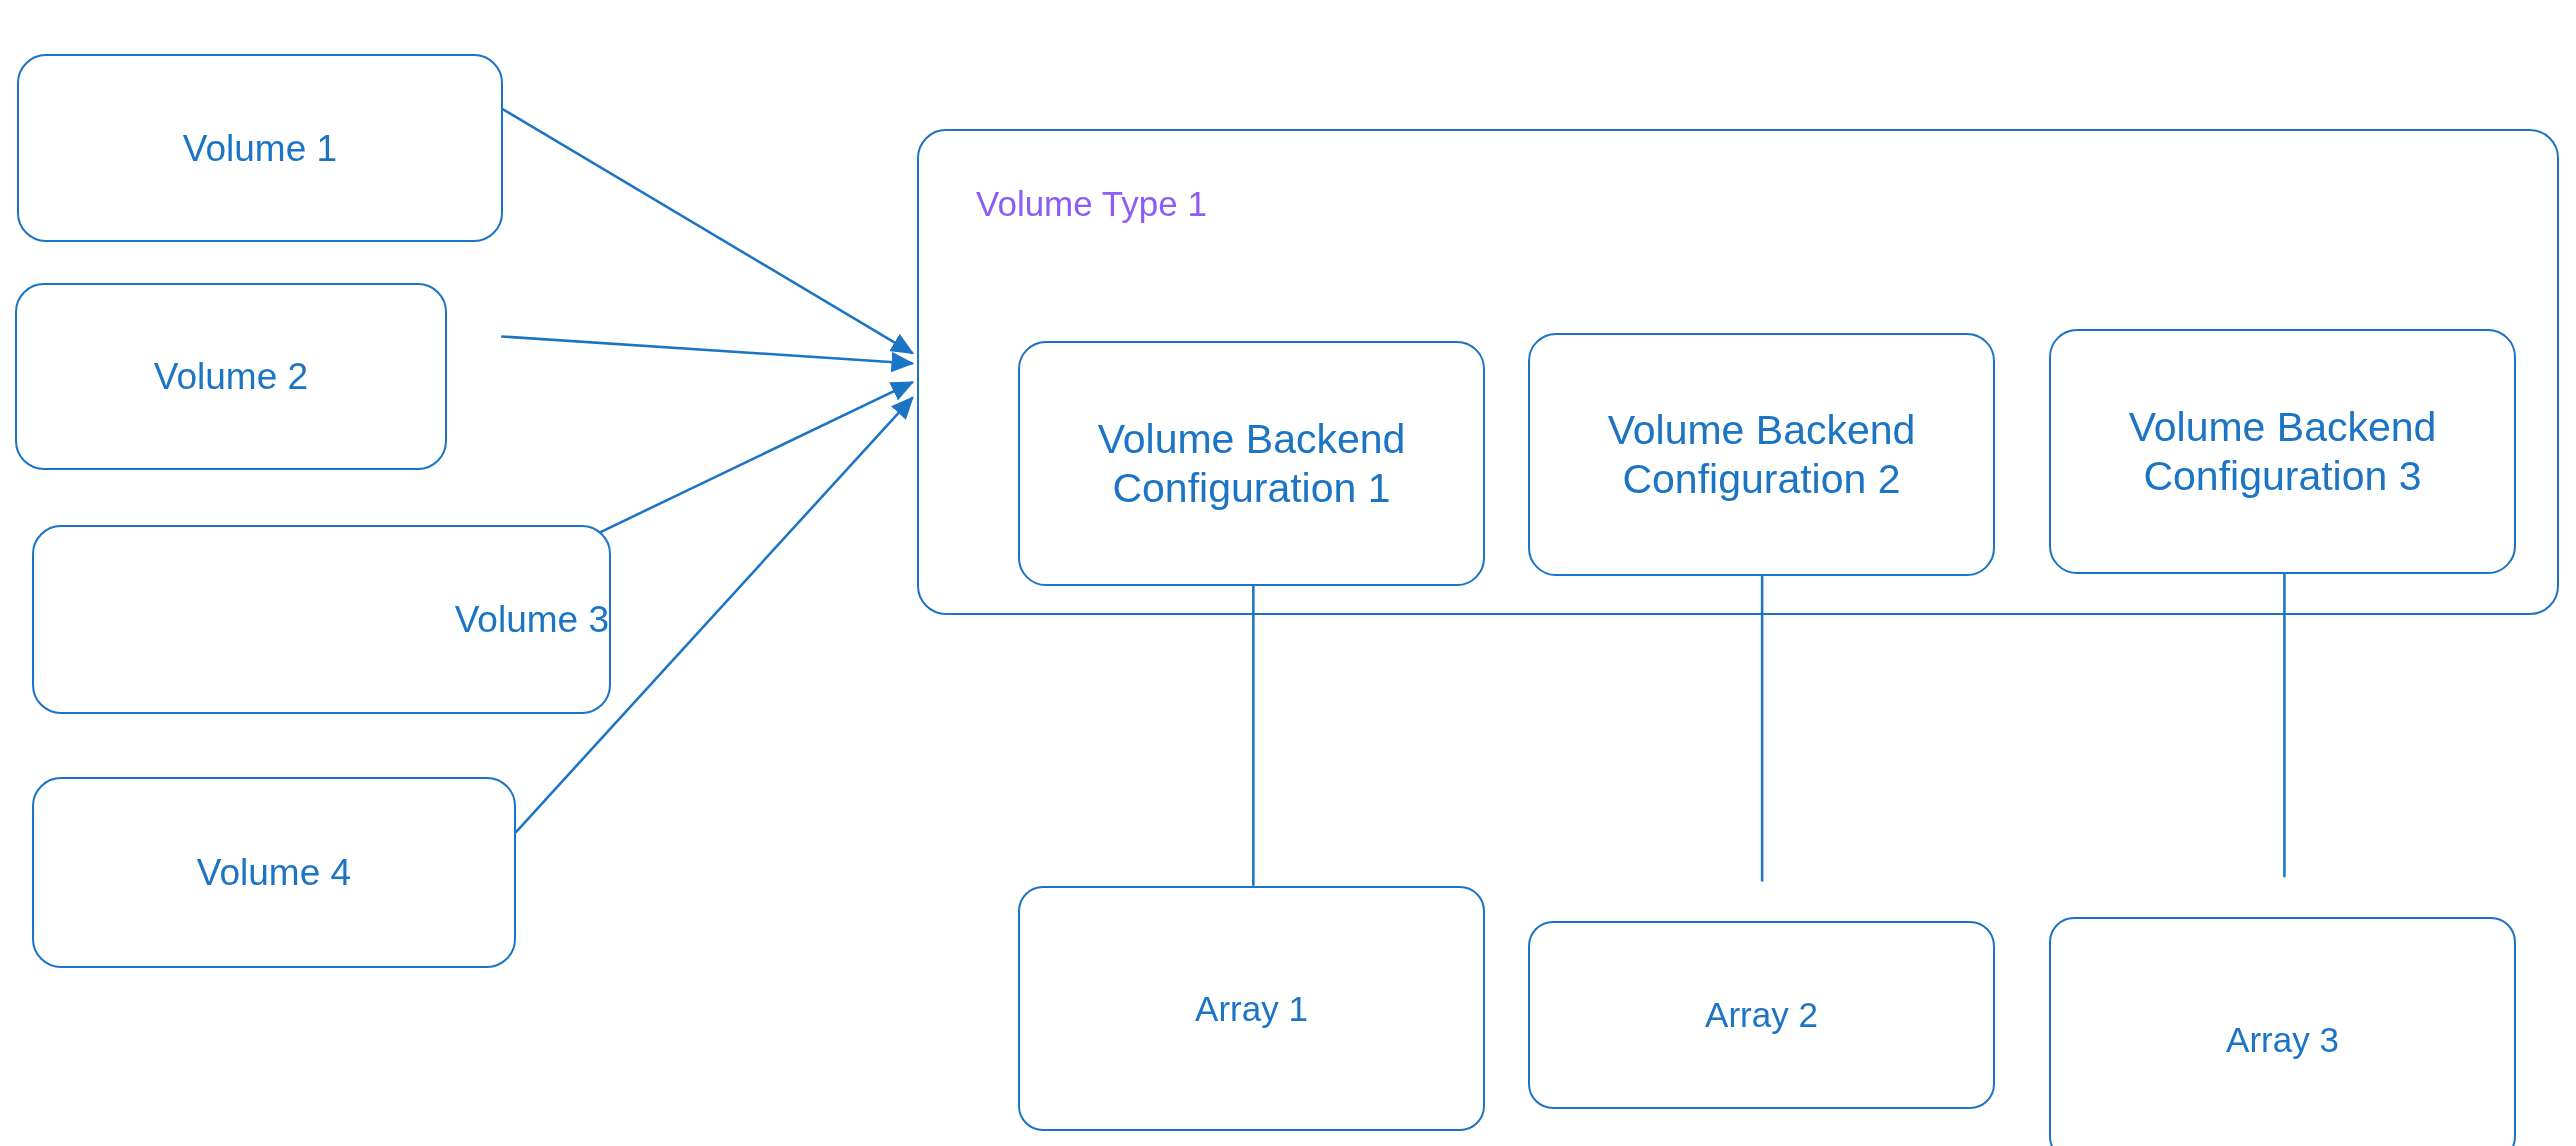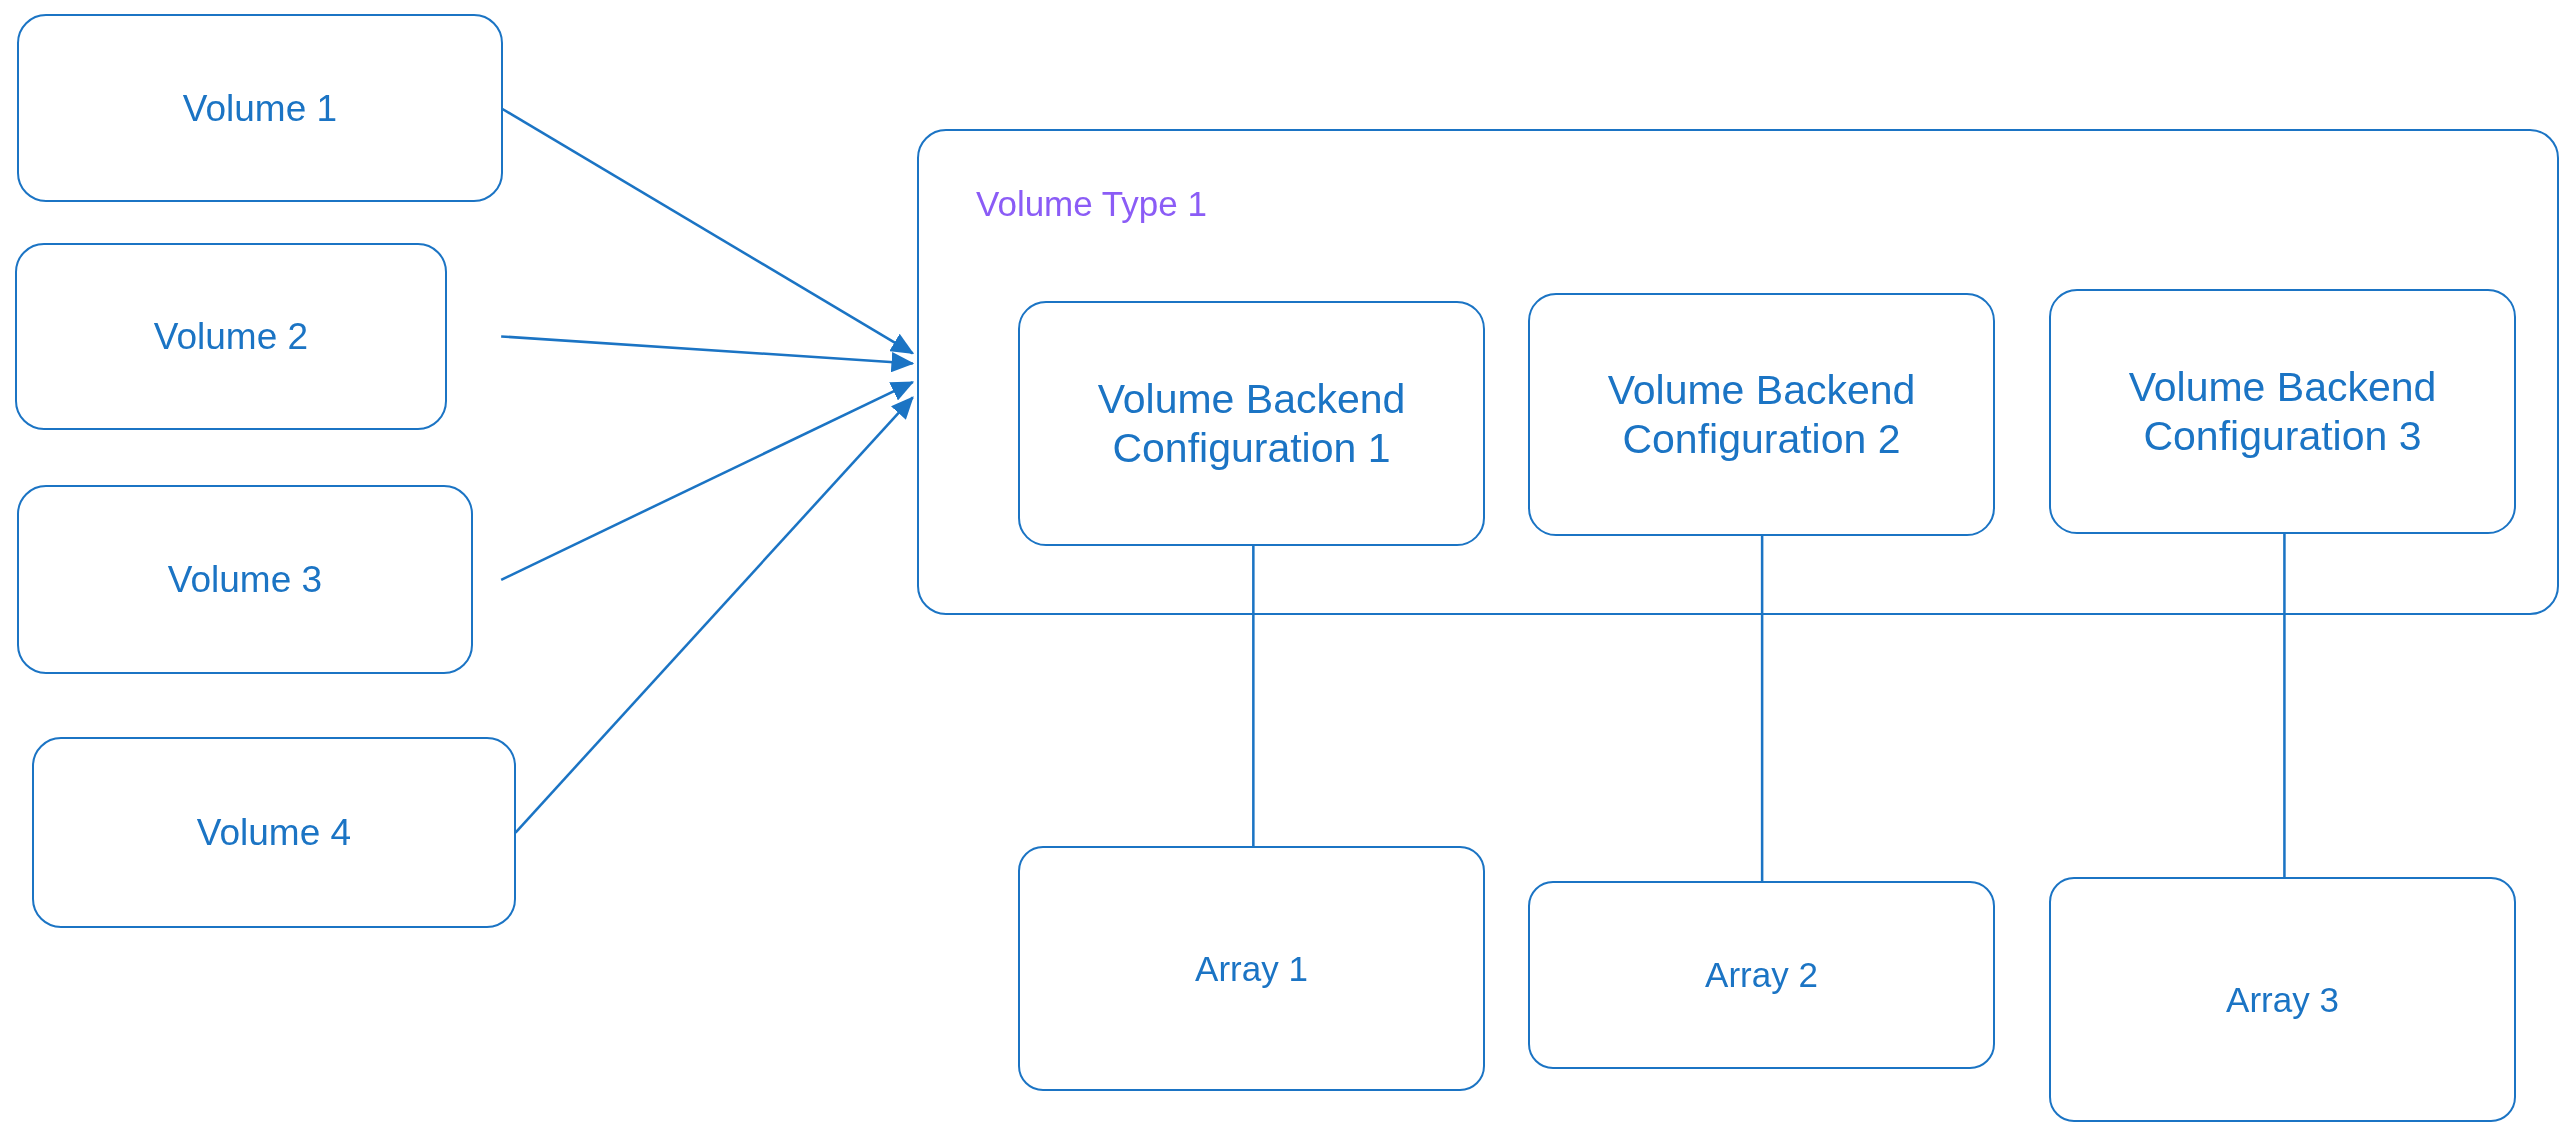--- a/index.html
+++ b/index.html
@@ -31,20 +31,21 @@
     border: 2.5px solid #1b74c4;
     border-radius: 29px;
     background: #ffffff;
     display: flex;
     align-items: center;
     justify-content: center;
     text-align: center;
     color: #1b74c4;
     line-height: 1.18;
     z-index: 2;
+    margin-top: 40px;
   }
   .vol-node {
     font-size: 37px;
   }
   .group-box {
     position: absolute;
     box-sizing: border-box;
     border: 2.5px solid #1b74c4;
     border-radius: 29px;
     background: transparent;
@@ -90,21 +91,21 @@
   </svg>
 
   <div class="node vol-node" style="left:17px; top:14.4px; width:486px; height:188px;">
     <span>Volume 1</span>
   </div>
 
   <div class="node vol-node" style="left:15px; top:243px; width:432px; height:187px;">
     <span>Volume 2</span>
   </div>
 
-  <div class="node vol-node" style="left:17px; top:485px; width:456px; height:189px;">
+  <div class="node vol-node" style="left:32px; top:485px; width:579px; height:189px;justify-content:flex-end;">
     <span>Volume 3</span>
   </div>
 
   <div class="node vol-node" style="left:32px; top:737px; width:484px; height:191px;">
     <span>Volume 4</span>
   </div>
 
   <div class="group-box" style="left:917px; top:129px; width:1642px; height:486px;"></div>
 
   <div class="group-label" style="left:976px; top:184px;">Volume Type 1</div>

